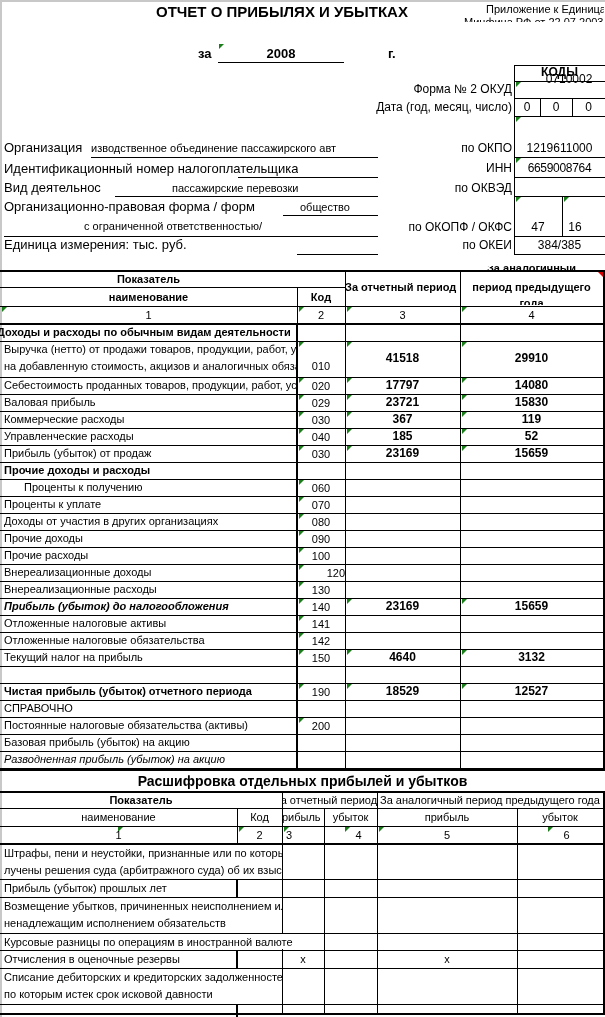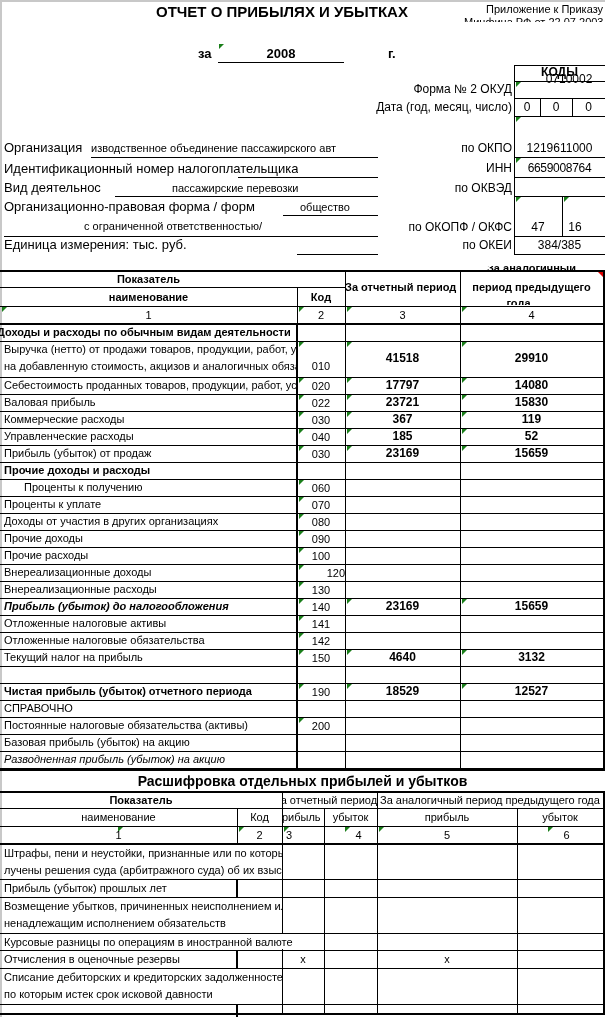--- a/index.html
+++ b/index.html
@@ -22,21 +22,21 @@
   .r { text-align: right; }
   .title { font-size: 15px; font-weight: bold; }
   .condensed { letter-spacing: -0.3px; }
 </style>
 </head>
 <body>
 
 <div class="frame"></div>
 
 <div class="abs title" style="left:156px;top:3px;">ОТЧЕТ О ПРИБЫЛЯХ И УБЫТКАХ</div>
-<div class="abs t11" style="left:486px;top:3px;width:118px;">Приложение к Приказу</div>
+<div class="abs t11" style="left:486px;top:3px;width:118px;">Приложение к Единица</div>
 <div class="abs t11" style="left:464px;top:16px;width:140px;height:6px;overflow:hidden;">Минфина РФ от 22.07.2003</div>
 
 <div class="abs b t13" style="left:198px;top:46px;">за</div>
 <div class="tri" style="left:219px;top:44px;"></div>
 <div class="abs t13 c b" style="left:218px;top:46px;width:126px;">2008</div>
 <div class="uline" style="left:218px;top:62px;width:126px;"></div>
 <div class="abs b t13" style="left:388px;top:46px;">г.</div>
 
 <div class="hl" style="left:514px;top:65px;width:91px;"></div>
 <div class="abs b c t12" style="left:514px;top:65px;width:91px;">КОДЫ</div>
@@ -108,21 +108,21 @@
 <div class="vl2" style="left:603px;top:270px;height:500px;"></div>
 <div class="vl2" style="left:296px;top:323px;height:447px;"></div>
 <div class="hl2" style="left:0;top:769px;width:605px;"></div>
 
 <div class="abs t11 b c" style="left:0;top:273px;width:297px;">Показатель</div>
 <div class="abs t11 b c" style="left:0;top:291px;width:297px;">наименование</div>
 <div class="abs t11 b c" style="left:297px;top:291px;width:48px;">Код</div>
 <div class="abs t11 b" style="left:345px;top:281px;width:115px;">За отчетный период</div>
 <div class="abs t11 b c" style="left:460px;top:266px;width:143px;height:10px;overflow:hidden;line-height:10px;"><span style="position:relative;top:-3px;">За аналогичный</span></div>
 <div class="abs t11 b c" style="left:460px;top:281px;width:143px;">период предыдущего</div>
-<div class="abs t11 b c" style="left:447px;top:297px;width:143px;height:8px;overflow:hidden;">года</div>
+<div class="abs t11 b c" style="left:460px;top:297px;width:143px;height:8px;overflow:hidden;">года</div>
 <div class="tri-red" style="left:598px;top:272px;"></div>
 
 <div class="tri" style="left:2px;top:307px;"></div>
 <div class="tri" style="left:299px;top:307px;"></div>
 <div class="tri" style="left:347px;top:307px;"></div>
 <div class="tri" style="left:462px;top:307px;"></div>
 <div class="abs t11 c" style="left:0;top:309px;width:297px;">1</div>
 <div class="abs t11 c" style="left:297px;top:309px;width:48px;">2</div>
 <div class="abs t11 c" style="left:345px;top:309px;width:115px;">3</div>
 <div class="abs t11 c" style="left:460px;top:309px;width:143px;">4</div>
@@ -151,21 +151,21 @@
       <div class="abs t11 c" style="left:297px;top:380px;width:48px;">020</div>
       <div class="abs t12 b c" style="left:345px;top:378px;width:115px;">17797</div>
       <div class="abs t12 b c" style="left:460px;top:378px;width:143px;">14080</div>
       <div class="tri" style="left:299px;top:378px;"></div>
       <div class="tri" style="left:347px;top:378px;"></div>
       <div class="tri" style="left:462px;top:378px;"></div>
       <div class="hl" style="left:0;top:394px;width:605px;"></div>
     </div>
     <div>
       <div class="abs t11" style="left:4px;top:396px;width:292px;">Валовая прибыль</div>
-      <div class="abs t11 c" style="left:297px;top:397px;width:48px;">022</div>
+      <div class="abs t11 c" style="left:297px;top:397px;width:48px;">029</div>
       <div class="abs t12 b c" style="left:345px;top:395px;width:115px;">23721</div>
       <div class="abs t12 b c" style="left:460px;top:395px;width:143px;">15830</div>
       <div class="tri" style="left:299px;top:395px;"></div>
       <div class="tri" style="left:347px;top:395px;"></div>
       <div class="tri" style="left:462px;top:395px;"></div>
       <div class="hl" style="left:0;top:411px;width:605px;"></div>
     </div>
     <div>
       <div class="abs t11" style="left:4px;top:413px;width:292px;">Коммерческие расходы</div>
       <div class="abs t11 c" style="left:297px;top:414px;width:48px;">030</div>

